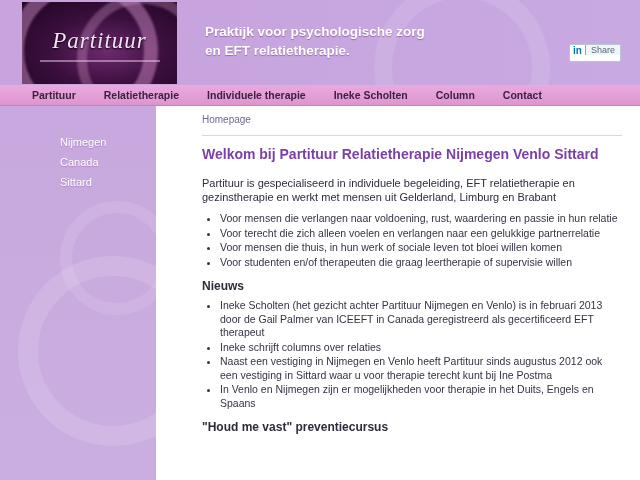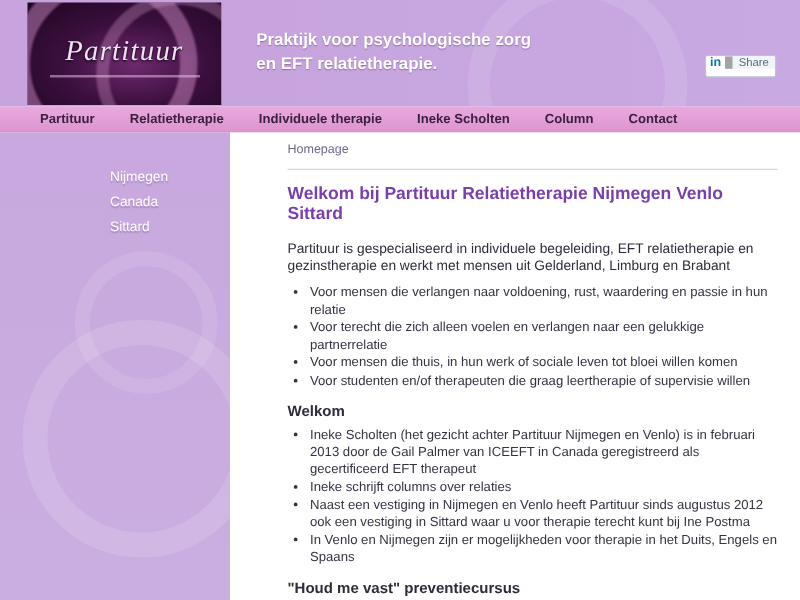--- a/index.html
+++ b/index.html
@@ -120,21 +120,21 @@
     color: #0077b5;
     font-weight: bold;
     font-size: 10px;
     padding: 0 3px;
     display: flex;
     align-items: center;
     font-family: "Liberation Sans", sans-serif;
   }
   .share-label {
     background: #f2f5f7;
-    border-left: 6px solid #a3a3a3;
+    border-left: 1px solid #a3a3a3;
     color: #53687a;
     font-size: 9px;
     padding: 0 5px;
     display: flex;
     align-items: center;
   }
 
   
   .navbar {
     height: 20px;
@@ -160,21 +160,20 @@
     position: relative;
     display: flex;
     height: 374px;
   }
   .sidebar {
     position: relative;
     width: 156px;
     background: #c9aadf;
     background: linear-gradient(180deg, #c8a8de 0%, #cbaee1 100%);
     overflow: hidden;
-    padding-left: 28px;
   }
   .sidebar-ghost {
     position: absolute;
     left: 18px;
     top: 150px;
     width: 150px;
     height: 150px;
     border-radius: 50%;
     border: 20px solid rgba(255,255,255,0.13);
   }
@@ -307,21 +306,21 @@
         <div>gezinstherapie en werkt met mensen uit Gelderland, Limburg en Brabant</div>
       </div>
 
       <ul class="bullets">
         <li>Voor mensen die verlangen naar voldoening, rust, waardering en passie in hun relatie</li>
         <li>Voor terecht die zich alleen voelen en verlangen naar een gelukkige partnerrelatie</li>
         <li>Voor mensen die thuis, in hun werk of sociale leven tot bloei willen komen</li>
         <li>Voor studenten en/of therapeuten die graag leertherapie of supervisie willen</li>
       </ul>
 
-      <h2 class="sub">Welkom</h2>
+      <h2 class="sub">Nieuws</h2>
       <ul class="bullets">
         <li>Ineke Scholten (het gezicht achter Partituur Nijmegen en Venlo) is in februari 2013 door de Gail Palmer van ICEEFT in Canada geregistreerd als gecertificeerd EFT therapeut</li>
         <li>Ineke schrijft columns over relaties</li>
         <li>Naast een vestiging in Nijmegen en Venlo heeft Partituur sinds augustus 2012 ook een vestiging in Sittard waar u voor therapie terecht kunt bij Ine Postma</li>
         <li>In Venlo en Nijmegen zijn er mogelijkheden voor therapie in het Duits, Engels en Spaans</li>
       </ul>
 
       <h2 class="sub">"Houd me vast" preventiecursus</h2>
 
     </div>

